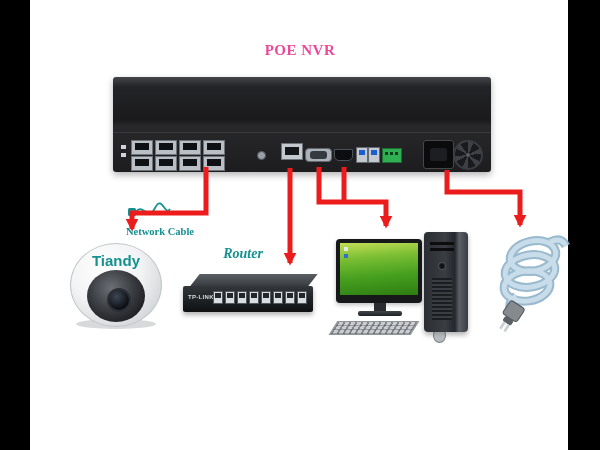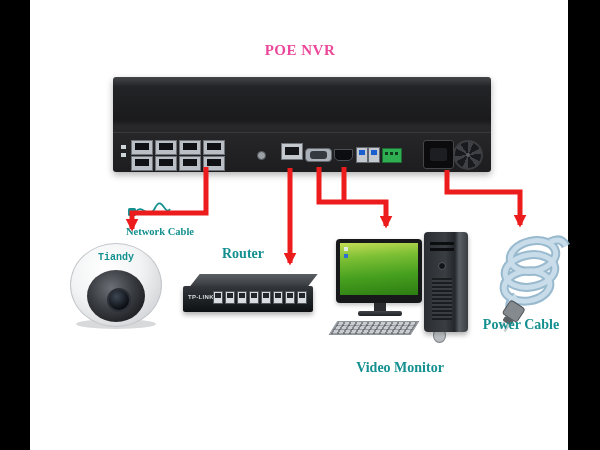--- a/index.html
+++ b/index.html
@@ -48,21 +48,21 @@
   .cam{position:absolute;left:70px;top:243px;width:92px;height:90px;}
   .cam-shadow{position:absolute;left:6px;top:76px;width:80px;height:10px;border-radius:50%;background:#d7d9da;}
   .cam-body{position:absolute;left:0;top:0;width:92px;height:84px;border-radius:50%;
             background:radial-gradient(circle at 38% 30%,#ffffff 0%,#f2f3f4 45%,#cfd2d5 85%,#b9bdc1 100%);
             border:1px solid #c2c6c9;box-sizing:border-box;}
   .cam-dome{position:absolute;left:17px;top:27px;width:58px;height:52px;border-radius:50%;
             background:radial-gradient(circle at 42% 35%,#6c7076 0%,#3a3d42 45%,#17181b 85%);}
   .cam-lens{position:absolute;left:37px;top:45px;width:20px;height:20px;border-radius:50%;
             background:radial-gradient(circle at 38% 32%,#3d4753 0%,#0c0f14 70%);border:2px solid #2c3036;}
   .cam-brand{position:absolute;left:0;top:9px;width:92px;text-align:center;color:#159090;
-             font-size:10px;font-weight:bold;font-family:Liberation Mono, monospace;}
+             font-size:15px;font-weight:bold;font-family:Liberation Sans, sans-serif;}
 
   
   .router{position:absolute;left:183px;top:270px;width:134px;height:48px;}
   .router-top{position:absolute;left:12px;top:4px;width:118px;height:12px;
               background:linear-gradient(#5a5f63,#393d41);transform:skewX(-38deg);}
   .router-front{position:absolute;left:0;top:16px;width:130px;height:26px;border-radius:2px;
               background:linear-gradient(#33373b,#0e1012);box-shadow:0 3px 5px rgba(0,0,0,.3);}
   .router-brand{position:absolute;left:5px;top:24px;color:#d6dadd;font-size:6px;font-weight:bold;
               font-family:"Liberation Sans",sans-serif;letter-spacing:.3px;}
   .rport{position:absolute;top:21px;width:10px;height:13px;background:#d8dde1;border:1px solid #51575c;box-sizing:border-box;}
@@ -134,21 +134,21 @@
   </svg>
 
   <div class="cam">
     <div class="cam-shadow"></div>
     <div class="cam-body"></div>
     <div class="cam-dome"></div>
     <div class="cam-lens"></div>
     <div class="cam-brand">Tiandy</div>
   </div>
 
-  <div class="lbl" style="left:183px;top:246px;width:120px;">Router</div>
+  <div class="lbl" style="left:183px;top:246px;width:120px;font-style:italic;">Router</div>
   <div class="router">
     <div class="router-top"></div>
     <div class="router-front"></div>
     <div class="router-brand">TP-LINK</div>
     <div class="rport" style="left:30px;"></div>
     <div class="rport" style="left:42px;"></div>
     <div class="rport" style="left:54px;"></div>
     <div class="rport" style="left:66px;"></div>
     <div class="rport" style="left:78px;"></div>
     <div class="rport" style="left:90px;"></div>
@@ -165,21 +165,20 @@
   <div class="mon-neck"></div>
   <div class="mon-base"></div>
   <div class="keyboard"></div>
   <div class="mouse"></div>
   <div class="tower">
     <div class="bay" style="top:10px;"></div>
     <div class="bay" style="top:16px;"></div>
     <div class="pbtn"></div>
     <div class="vents"></div>
   </div>
-  <div class="lbl" style="left:330px;top:360px;width:140px;">Video Monitor</div>
 
   <svg class="overlay" style="left:488px;top:228px;" width="84" height="108" viewBox="0 0 84 108">
     <g fill="none" stroke="#8fb3c9" stroke-width="9" opacity="0.9">
       <ellipse cx="45" cy="28" rx="23" ry="15" transform="rotate(-12 45 28)"></ellipse>
       <ellipse cx="42" cy="43" rx="25" ry="16" transform="rotate(-10 42 43)"></ellipse>
       <ellipse cx="39" cy="58" rx="23" ry="15" transform="rotate(-8 39 58)"></ellipse>
       <path d="M62,14 C 70,10 75,12 78,18"></path>
       <path d="M28,68 C 23,72 21,76 22,80"></path>
     </g>
     <g fill="none" stroke="#c8dcea" stroke-width="5">
@@ -189,21 +188,20 @@
       <path d="M62,14 C 70,10 75,12 78,18"></path>
       <path d="M28,68 C 23,72 21,76 22,80"></path>
     </g>
     <g transform="rotate(33 22 88)">
       <rect x="14" y="74" width="17" height="16" rx="3" fill="#858a8f" stroke="#4f5458"></rect>
       <rect x="18" y="90" width="10" height="6" rx="2" fill="#5b6065"></rect>
       <rect x="19.5" y="96" width="2.6" height="8" fill="#c9ced3"></rect>
       <rect x="24.5" y="96" width="2.6" height="8" fill="#c9ced3"></rect>
     </g>
   </svg>
-  <div class="lbl" style="left:474px;top:317px;width:94px;">Power Cable</div>
 
   <svg class="overlay" width="600" height="450" viewBox="0 0 600 450">
     <defs>
       <marker id="ah" viewBox="0 0 10 10" refX="8" refY="5" markerWidth="13" markerHeight="13" markerUnits="userSpaceOnUse" orient="auto">
         <path d="M0,0 L10,5 L0,10 Z" fill="#ed1c1c"></path>
       </marker>
     </defs>
     <g fill="none" stroke="#ed1c1c" stroke-width="5">
       <path d="M206,167 L206,213 L132,213 L132,229" marker-end="url(#ah)"></path>
       <path d="M290,168 L290,263" marker-end="url(#ah)"></path>

